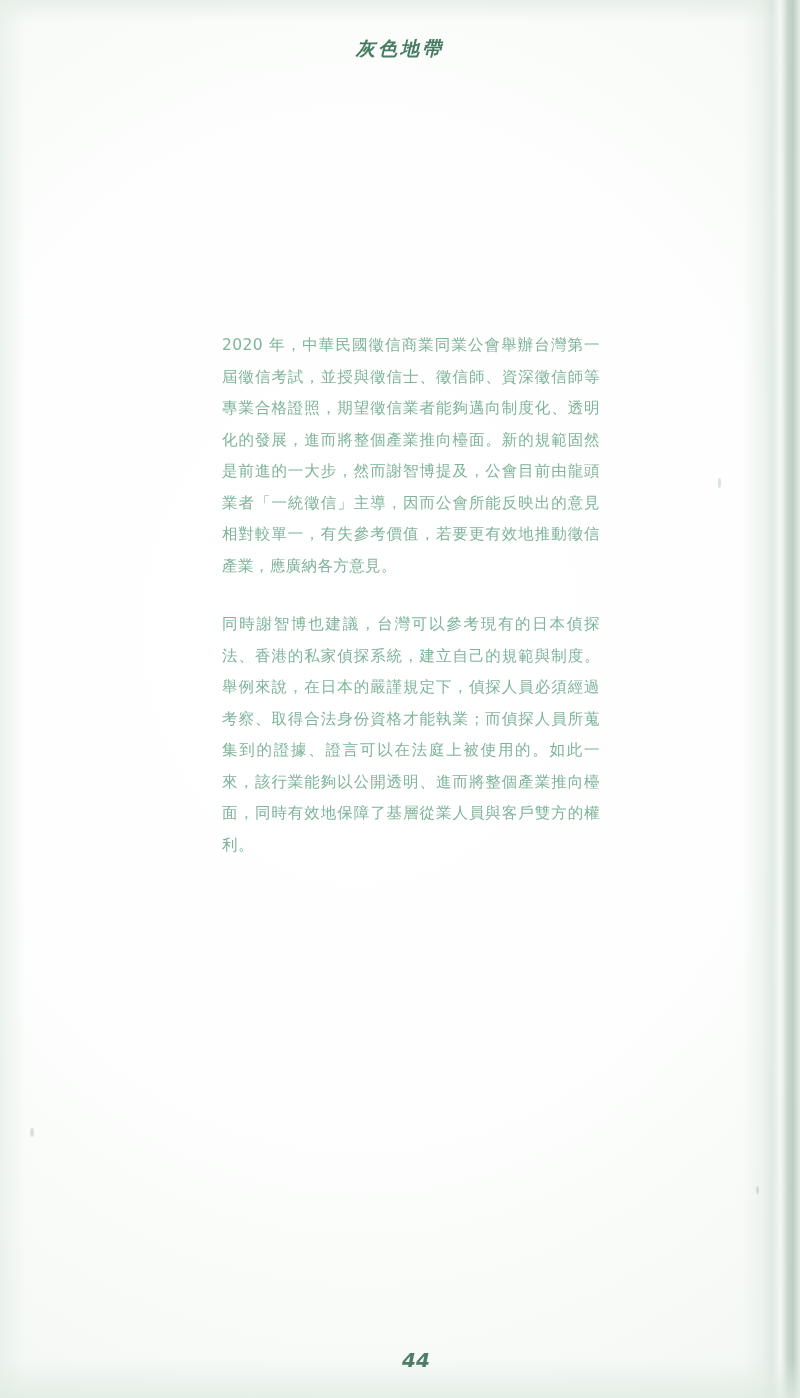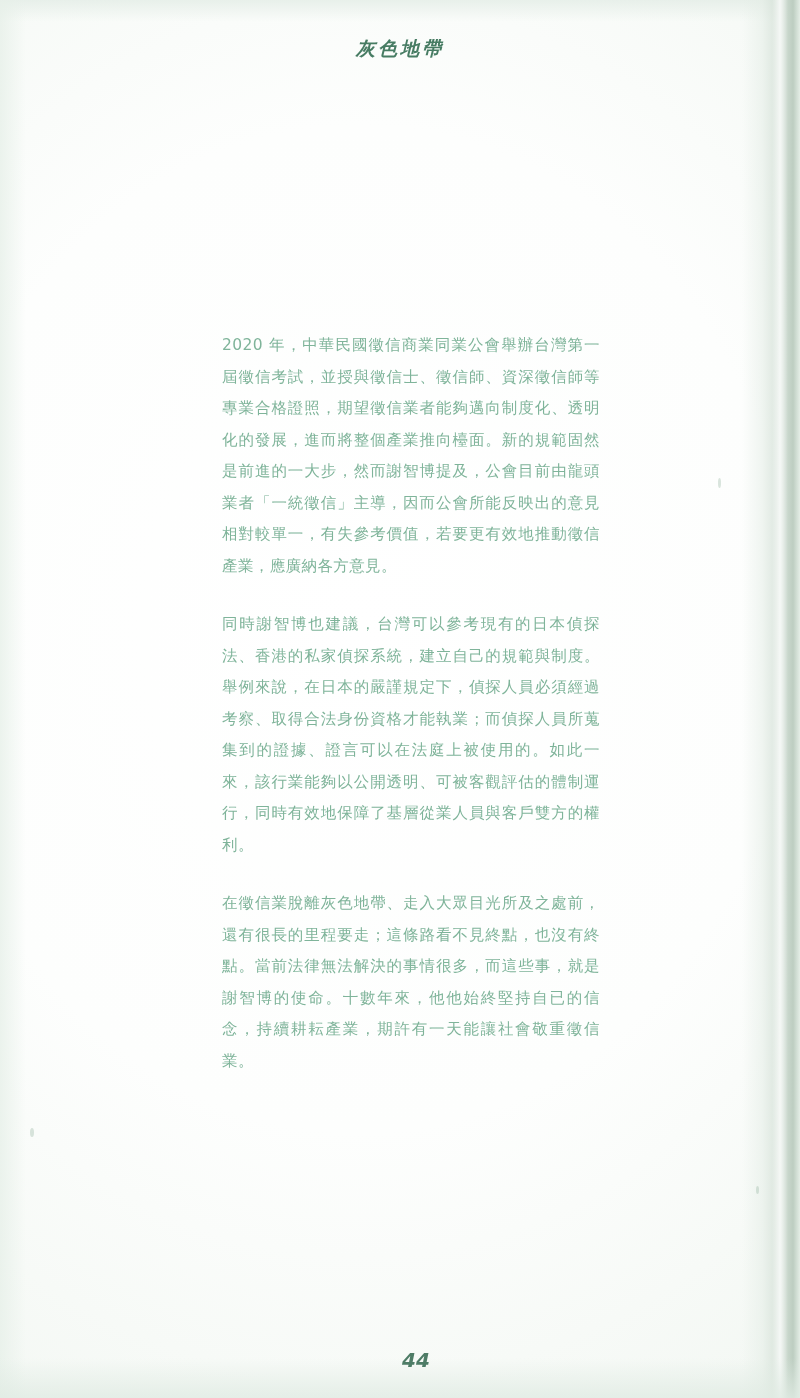--- a/index.html
+++ b/index.html
@@ -148,19 +148,18 @@
   <div class="scan-edge-bottom"></div>
 
   <div class="speck" style="left:718px; top:478px; width:3px; height:10px;"></div>
   <div class="speck" style="left:30px; top:1128px; width:4px; height:9px;"></div>
   <div class="speck" style="left:756px; top:1186px; width:3px; height:8px;"></div>
 
   <div class="running-head">灰色地帶</div>
 
   <div class="text-column">
     <p class="para">2020 年，中華民國徵信商業同業公會舉辦台灣第一屆徵信考試，並授與徵信士、徵信師、資深徵信師等專業合格證照，期望徵信業者能夠邁向制度化、透明化的發展，進而將整個產業推向檯面。新的規範固然是前進的一大步，然而謝智博提及，公會目前由龍頭業者「一統徵信」主導，因而公會所能反映出的意見相對較單一，有失參考價值，若要更有效地推動徵信產業，應廣納各方意見。</p>
-    <p class="para">同時謝智博也建議，台灣可以參考現有的日本偵探法、香港的私家偵探系統，建立自己的規範與制度。舉例來說，在日本的嚴謹規定下，偵探人員必須經過考察、取得合法身份資格才能執業；而偵探人員所蒐集到的證據、證言可以在法庭上被使用的。如此一來，該行業能夠以公開透明、可被客觀評估的體制運行，同時有效地保障了基層從業人員與客戶雙方的權利。</p>
-    <p class="para">在徵信業脫離灰色地帶、走入大眾目光所及之處前，還有很長的里程要走；這條路看不見終點，也沒有終點。當前法律無法解決的事情很多，而這些事，就是謝智博的使命。十數年來，他他始終堅持自已的信念，持續耕耘產業，期許有一天能讓社會敬重徵信業。</p>
+    <p class="para">同時謝智博也建議，台灣可以參考現有的日本偵探法、香港的私家偵探系統，建立自己的規範與制度。舉例來說，在日本的嚴謹規定下，偵探人員必須經過考察、取得合法身份資格才能執業；而偵探人員所蒐集到的證據、證言可以在法庭上被使用的。如此一來，該行業能夠以公開透明、進而將整個產業推向檯面，同時有效地保障了基層從業人員與客戶雙方的權利。</p>
   </div>
 
   <div class="folio">44</div>
 
 </div>
 
 </body></html>

